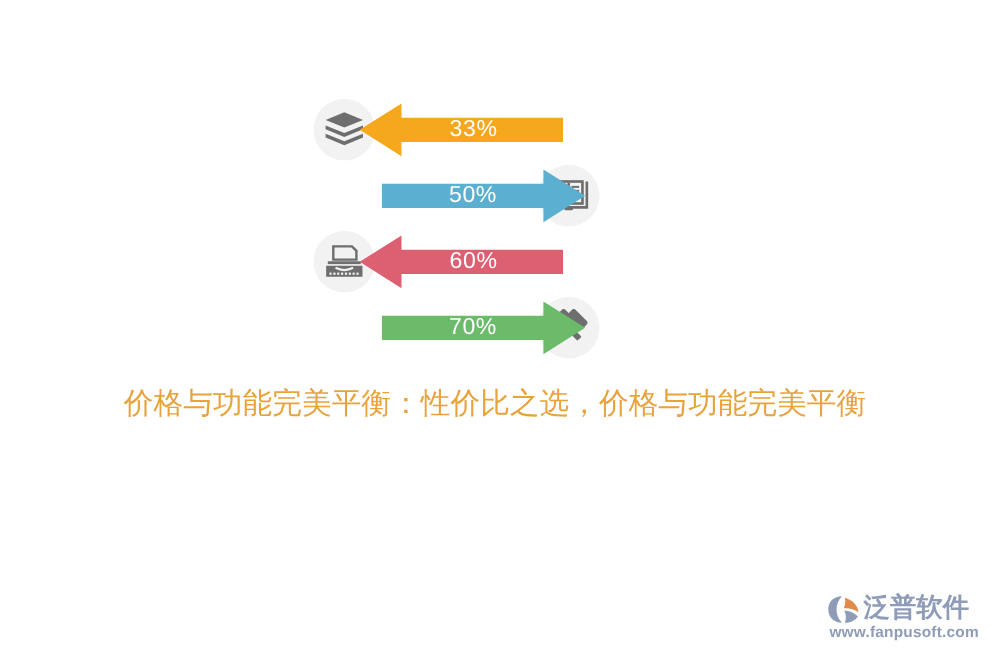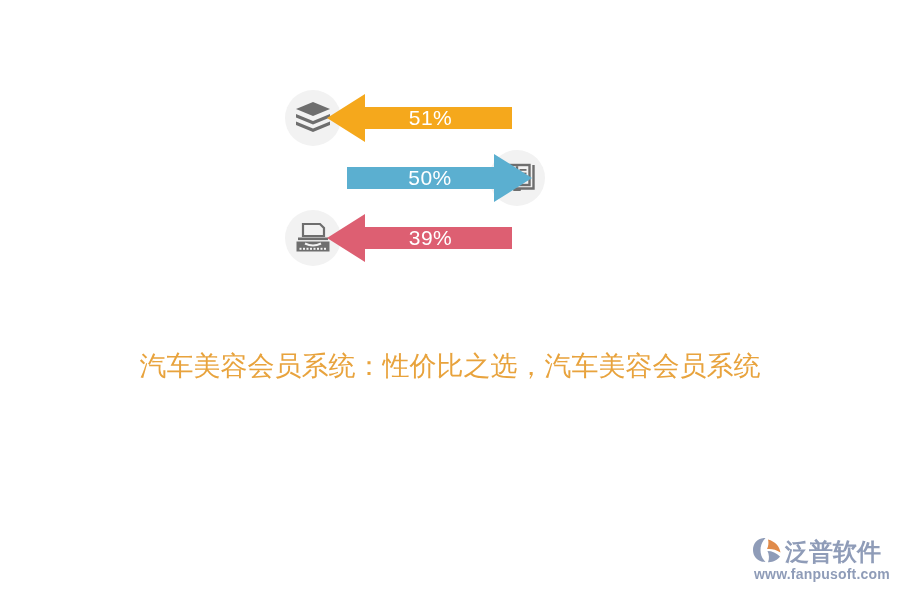--- a/index.html
+++ b/index.html
@@ -111,21 +111,21 @@
     left: 752px;
     top: 536px;
     width: 142px;
     height: 52px;
   }
   .logo-top {
     position: absolute;
     left: 0;
     top: 0;
     display: flex;
-    align-items: flex-start;
+    align-items: flex-end;
     height: 32px;
   }
   .logo-mark {
     width: 30px;
     height: 28px;
     margin-right: 3px;
     flex: none;
   }
   .logo-word {
     color: #8f9cb8;
@@ -163,21 +163,21 @@
               <path d="M2 13 L19 20 L36 13 L36 16.5 L19 23.5 L2 16.5 Z"></path>
               <path d="M2 20.5 L19 27.5 L36 20.5 L36 24 L19 31 L2 24 Z"></path>
             </g>
           </svg>
         </span>
       </div>
       <div class="arrow arrow-left">
         <svg viewBox="0 0 185 48" preserveAspectRatio="none">
           <polygon points="0,24 38,0 38,13 185,13 185,35 38,35 38,48" fill="#f5a81c"></polygon>
         </svg>
-        <span class="arrow-label">51%</span>
+        <span class="arrow-label">33%</span>
       </div>
     </div>
 
     <div class="row row-1">
       <div class="badge badge-right">
         <span>
           <svg width="38" height="34" viewBox="0 0 38 34">
             <g fill="none" stroke="#6e6e6e" stroke-width="2.4">
               <rect x="6.5" y="4" width="25" height="20"></rect>
               <line x1="19" y1="5.2" x2="19" y2="22.8"></line>
@@ -222,28 +222,52 @@
               <rect x="26.5" y="26.8" width="2" height="2"></rect>
               <rect x="30" y="26.8" width="2" height="2"></rect>
             </g>
           </svg>
         </span>
       </div>
       <div class="arrow arrow-left">
         <svg viewBox="0 0 185 48" preserveAspectRatio="none">
           <polygon points="0,24 38,0 38,13 185,13 185,35 38,35 38,48" fill="#dd5f72"></polygon>
         </svg>
-        <span class="arrow-label">39%</span>
-      </div>
-    </div>
-
+        <span class="arrow-label">60%</span>
+      </div>
+    </div>
+
+    <div class="row row-3">
+      <div class="badge badge-right">
+        <span>
+          <svg width="36" height="34" viewBox="0 0 36 34">
+            <g fill="#6e6e6e">
+              <g transform="rotate(-45 18 17)">
+                <rect x="15.2" y="3" width="5.4" height="28" rx="1"></rect>
+                <path d="M8.5 3.5 Q8.5 1 11 1 L25 1 Q27.5 1 27.5 3.5 L27.5 8 Q27.5 10.5 25 10.5 L11 10.5 Q8.5 10.5 8.5 8 Z"></path>
+              </g>
+              <g transform="rotate(45 18 17)">
+                <rect x="15.2" y="3" width="5.4" height="28" rx="1"></rect>
+                <path d="M8.5 3.5 Q8.5 1 11 1 L25 1 Q27.5 1 27.5 3.5 L27.5 8 Q27.5 10.5 25 10.5 L11 10.5 Q8.5 10.5 8.5 8 Z"></path>
+              </g>
+            </g>
+          </svg>
+        </span>
+      </div>
+      <div class="arrow arrow-right">
+        <svg viewBox="0 0 185 48" preserveAspectRatio="none">
+          <polygon points="185,24 147,0 147,13 0,13 0,35 147,35 147,48" fill="#6bbb6b"></polygon>
+        </svg>
+        <span class="arrow-label">70%</span>
+      </div>
+    </div>
 
   </div>
 
-  <div class="title">汽车美容会员系统：性价比之选，汽车美容会员系统</div>
+  <div class="title">价格与功能完美平衡：性价比之选，价格与功能完美平衡</div>
 
   <div class="logo">
     <div class="logo-top">
       <span class="logo-mark">
         <svg width="30" height="28" viewBox="0 0 30 28">
           <path d="M13.5 2 C5 2 1 8 1 14 C1 20 5 26 13.5 26 C10 22.5 8.5 18.5 8.5 14 C8.5 9.5 10 5.5 13.5 2 Z" fill="#8f9cb8"></path>
           <path d="M16 3.5 C23 5.5 27.5 10 28.5 16.5 C24 13.5 19.5 12.5 15 13 C16.5 10 16.8 6.5 16 3.5 Z" fill="#e08b4a"></path>
           <path d="M15.5 15 C20 15 24.5 17 28 20.5 C25.5 24 21 26.5 16 26.2 C17.5 23 17.2 18.5 15.5 15 Z" fill="#8f9cb8"></path>
         </svg>
       </span>

